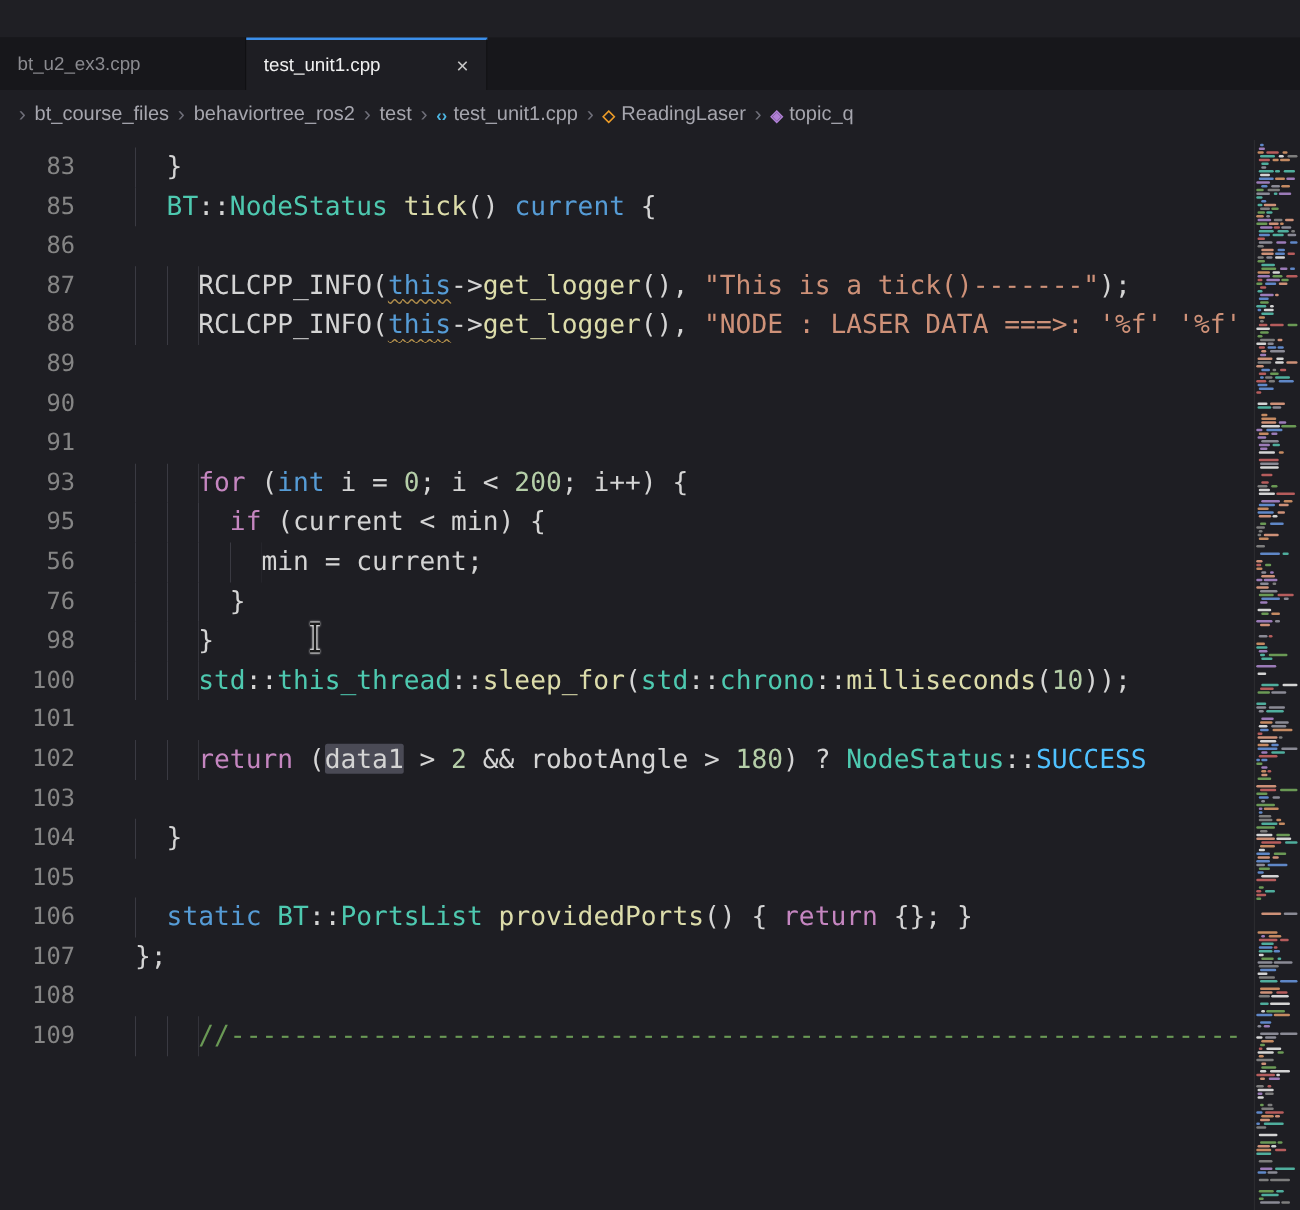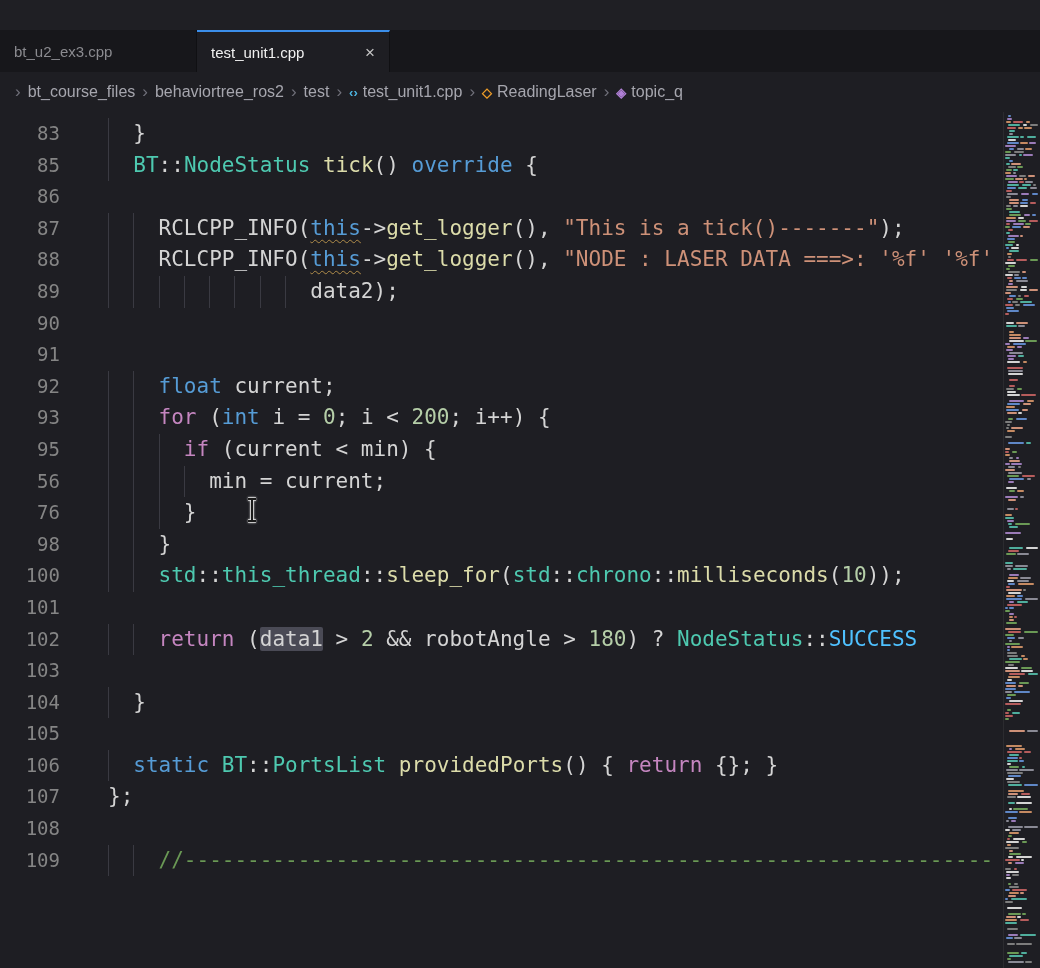--- a/index.html
+++ b/index.html
@@ -93,28 +93,27 @@
         <span>ReadingLaser</span>
       </span>
       <span class="bc-sep">›</span>
       <span class="bc-item">
         <span class="bc-icon field-icon">◈</span>
         <span>topic_q</span>
       </span>
     </div>
   <div class="editor">
       <div class="line"><span class="gutter">83</span><span class="code"><span class="tk-ws">  </span><span class="tk-pln">}</span></span></div>
-      <div class="line"><span class="gutter">85</span><span class="code"><span class="tk-ws">  </span><span class="tk-type">BT</span><span class="tk-pln">::</span><span class="tk-type">NodeStatus</span><span class="tk-pln"> </span><span class="tk-fn">tick</span><span class="tk-pln">() </span><span class="tk-kw">override</span><span class="tk-pln"> {</span></span></div>
+      <div class="line"><span class="gutter">85</span><span class="code"><span class="tk-ws">  </span><span class="tk-type">BT</span><span class="tk-pln">::</span><span class="tk-type">NodeStatus</span><span class="tk-pln"> </span><span class="tk-fn">tick</span><span class="tk-pln">() </span><span class="tk-kw">current</span><span class="tk-pln"> {</span></span></div>
       <div class="line"><span class="gutter">86</span><span class="code"></span></div>
       <div class="line"><span class="gutter">87</span><span class="code"><span class="tk-ws">    </span><span class="tk-macro">RCLCPP_INFO</span><span class="tk-pln">(</span><span class="tk-this">this</span><span class="tk-pln">-&gt;</span><span class="tk-fn">get_logger</span><span class="tk-pln">(), </span><span class="tk-str">"This is a tick()-------"</span><span class="tk-pln">);</span></span></div>
       <div class="line"><span class="gutter">88</span><span class="code"><span class="tk-ws">    </span><span class="tk-macro">RCLCPP_INFO</span><span class="tk-pln">(</span><span class="tk-this">this</span><span class="tk-pln">-&gt;</span><span class="tk-fn">get_logger</span><span class="tk-pln">(), </span><span class="tk-str">"NODE : LASER DATA ===&gt;: '%f' '%f'</span></span></div>
-      <div class="line"><span class="gutter">89</span><span class="code"><span class="tk-ws">                </span><span class="tk-pln">data2);</span></span></div>
+      <div class="line"><span class="gutter">89</span></div>
       <div class="line"><span class="gutter">90</span><span class="code"></span></div>
       <div class="line"><span class="gutter">91</span></div>
-      <div class="line"><span class="gutter">92</span><span class="code"><span class="tk-ws">    </span><span class="tk-kw">float</span><span class="tk-pln"> current;</span></span></div>
       <div class="line"><span class="gutter">93</span><span class="code"><span class="tk-ws">    </span><span class="tk-ctrl">for</span><span class="tk-pln"> (</span><span class="tk-kw">int</span><span class="tk-pln"> i = </span><span class="tk-num">0</span><span class="tk-pln">; i &lt; </span><span class="tk-num">200</span><span class="tk-pln">; i++) {</span></span></div>
       <div class="line"><span class="gutter">95</span><span class="code"><span class="tk-ws">      </span><span class="tk-ctrl">if</span><span class="tk-pln"> (current &lt; min) {</span></span></div>
       <div class="line"><span class="gutter">56</span><span class="code"><span class="tk-ws">        </span><span class="tk-pln">min = current;</span></span></div>
       <div class="line"><span class="gutter">76</span><span class="code"><span class="tk-ws">      </span><span class="tk-pln">}</span></span></div>
       <div class="line"><span class="gutter">98</span><span class="code"><span class="tk-ws">    </span><span class="tk-pln">}</span></span></div>
       <div class="line"><span class="gutter">100</span><span class="code"><span class="tk-ws">    </span><span class="tk-type">std</span><span class="tk-pln">::</span><span class="tk-type">this_thread</span><span class="tk-pln">::</span><span class="tk-fn">sleep_for</span><span class="tk-pln">(</span><span class="tk-type">std</span><span class="tk-pln">::</span><span class="tk-type">chrono</span><span class="tk-pln">::</span><span class="tk-fn">milliseconds</span><span class="tk-pln">(</span><span class="tk-num">10</span><span class="tk-pln">));</span></span></div>
       <div class="line"><span class="gutter">101</span><span class="code"></span></div>
       <div class="line"><span class="gutter">102</span><span class="code"><span class="tk-ws">    </span><span class="tk-ctrl">return</span><span class="tk-pln"> (</span><span class="tk-hl">data1</span><span class="tk-pln"> &gt; </span><span class="tk-num">2</span><span class="tk-pln"> &amp;&amp; robotAngle &gt; </span><span class="tk-num">180</span><span class="tk-pln">) ? </span><span class="tk-type">NodeStatus</span><span class="tk-pln">::</span><span class="tk-enum">SUCCESS</span></span></div>
       <div class="line"><span class="gutter">103</span></div>
       <div class="line"><span class="gutter">104</span><span class="code"><span class="tk-ws">  </span><span class="tk-pln">}</span></span></div>

